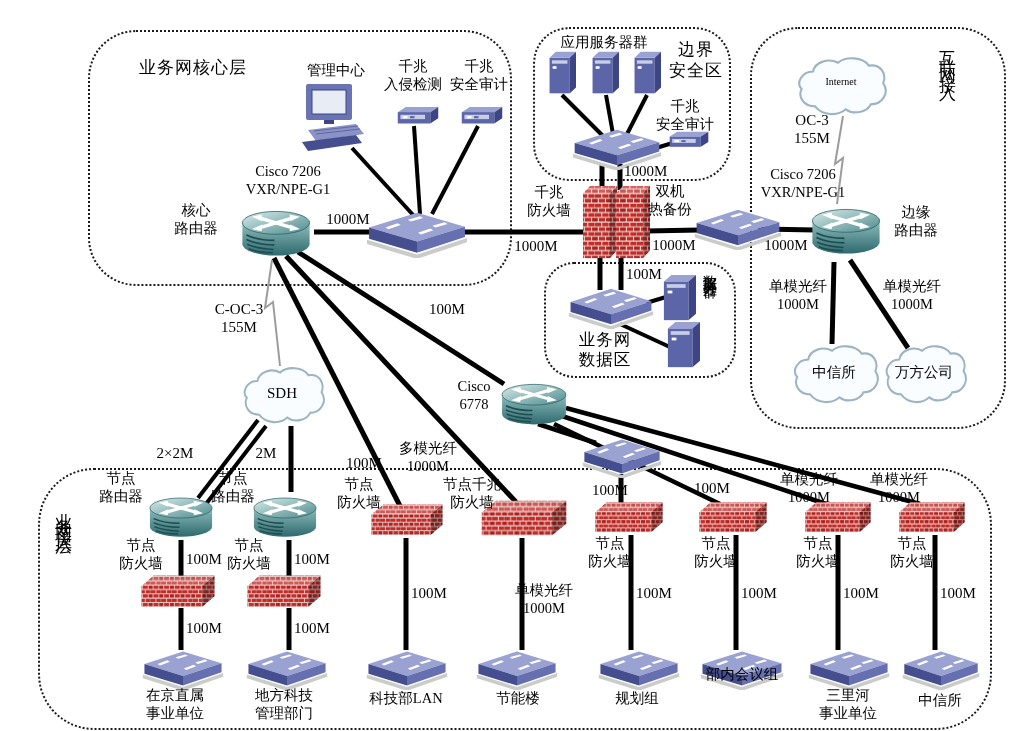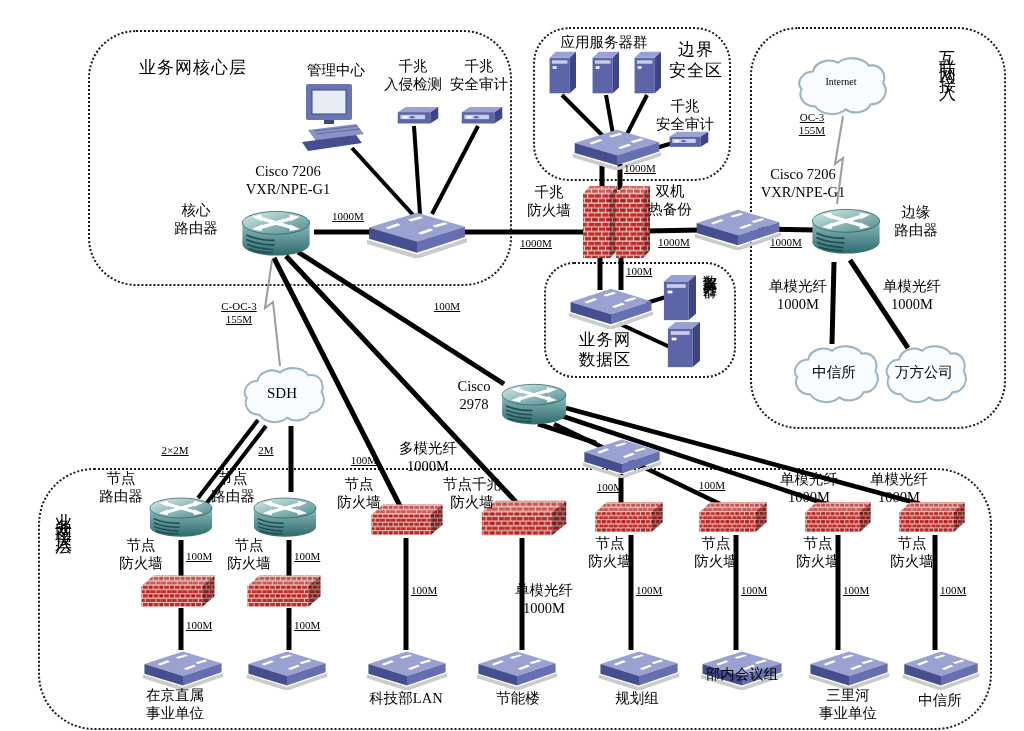--- a/index.html
+++ b/index.html
@@ -1,20 +1,20 @@
 <!DOCTYPE html>
 <html><head>
 <meta charset="utf-8">
 <style>
   html,body{margin:0;padding:0;background:#fff;}
   #canvas{position:relative;width:1024px;height:731px;background:#fff;overflow:hidden;
           font-family:"Liberation Serif","DejaVu Sans",serif;color:#000;}
   .box{position:absolute;border:2.5px dotted #1a1a1a;background:transparent;}
   .lbl{position:absolute;text-align:center;white-space:pre-line;line-height:1.22;font-size:14.5px;z-index:6;}
-  .link{font-size:11px;text-decoration:underline;}
+  .link{font-size:15px;}
   .b{font-weight:normal;font-size:17px;letter-spacing:1px;}
   .vlbl{position:absolute;writing-mode:vertical-rl;text-orientation:upright;white-space:pre;z-index:6;}
   .ic{position:absolute;z-index:4;overflow:visible;}
   #wires{position:absolute;left:0;top:0;z-index:3;}
   .la{text-align:left;}
 </style>
 </head>
 <body>
 
 <div id="canvas">
@@ -370,40 +370,42 @@
 <div class="vlbl" style="left:700px;top:263px;font-size:14.5px;letter-spacing:2px;">数据服务器群</div>
 <div class="lbl b" style="left:566px;top:330px;width:78px;font-size:16.5px">业务网
 数据区</div>
 
 <div class="lbl link" style="left:208px;top:300px;width:62px">C-OC-3
 155M</div>
 <div class="lbl" style="left:260px;top:384px;width:44px;font-size:15px">SDH</div>
 <div class="lbl link" style="left:148px;top:444px;width:54px">2×2M</div>
 <div class="lbl link" style="left:246px;top:444px;width:40px">2M</div>
 <div class="lbl" style="left:448px;top:378px;width:52px">Cisco
-2978</div>
+6778</div>
 <div class="lbl link" style="left:422px;top:300px;width:50px">100M</div>
 
 <div class="vlbl b" style="left:52px;top:500px;letter-spacing:5px;">业务网接入层</div>
 
 <div class="lbl" style="left:92px;top:470px;width:58px">节点
 路由器</div>
 <div class="lbl" style="left:108px;top:537px;width:66px">节点
 防火墙</div>
 <div class="lbl link la" style="left:186px;top:550px;width:48px">100M</div>
 <div class="lbl link la" style="left:186px;top:619px;width:48px">100M</div>
 <div class="lbl" style="left:132px;top:687px;width:86px">在京直属
 事业单位</div>
 
 <div class="lbl" style="left:204px;top:470px;width:58px">节点
 路由器</div>
 <div class="lbl" style="left:216px;top:537px;width:66px">节点
 防火墙</div>
 <div class="lbl link la" style="left:294px;top:550px;width:48px">100M</div>
 <div class="lbl link la" style="left:294px;top:619px;width:48px">100M</div>
+<div class="lbl" style="left:238px;top:687px;width:92px">地方科技
+管理部门</div>
 
 <div class="lbl link" style="left:338px;top:454px;width:52px">100M</div>
 <div class="lbl" style="left:328px;top:476px;width:62px">节点
 防火墙</div>
 <div class="lbl link la" style="left:411px;top:584px;width:48px">100M</div>
 <div class="lbl" style="left:356px;top:690px;width:100px">科技部LAN</div>
 
 <div class="lbl" style="left:394px;top:440px;width:68px">多模光纤
 1000M</div>
 <div class="lbl" style="left:436px;top:476px;width:72px">节点千兆

